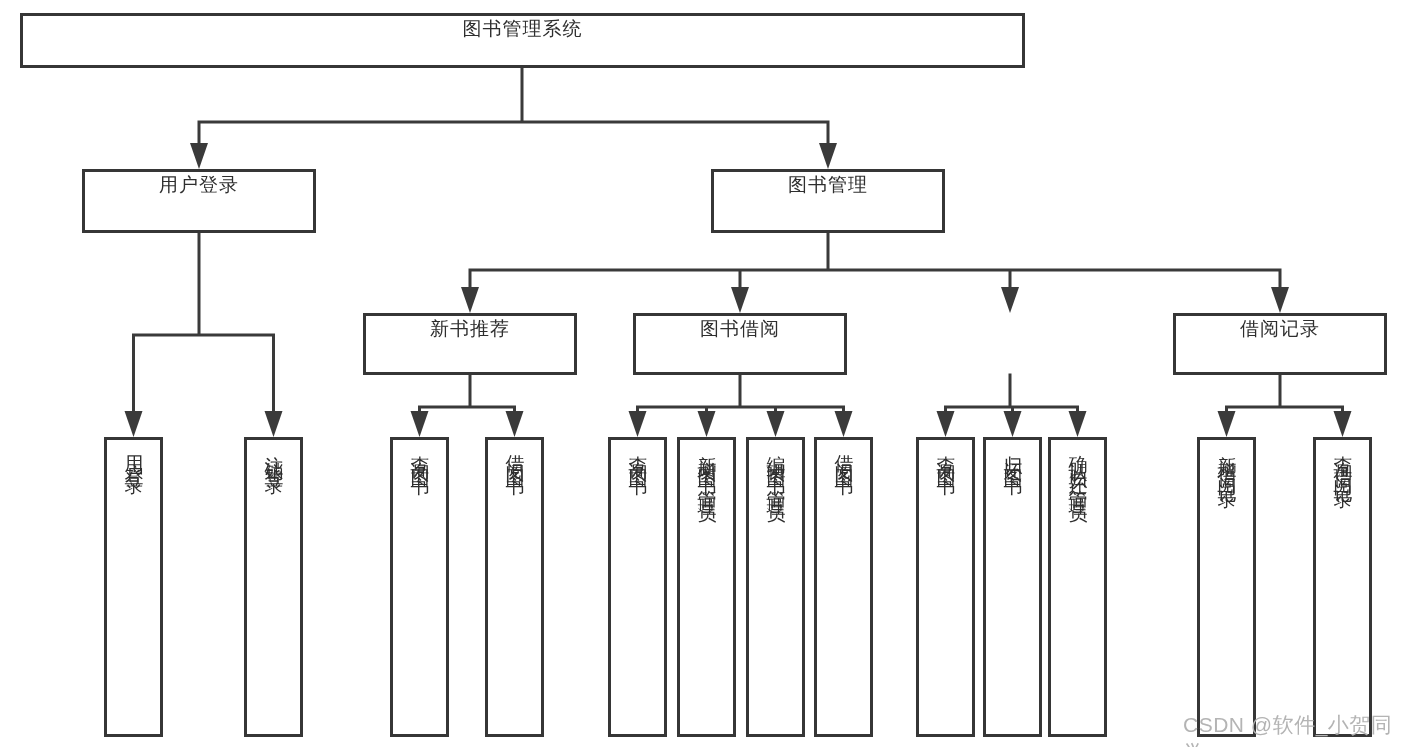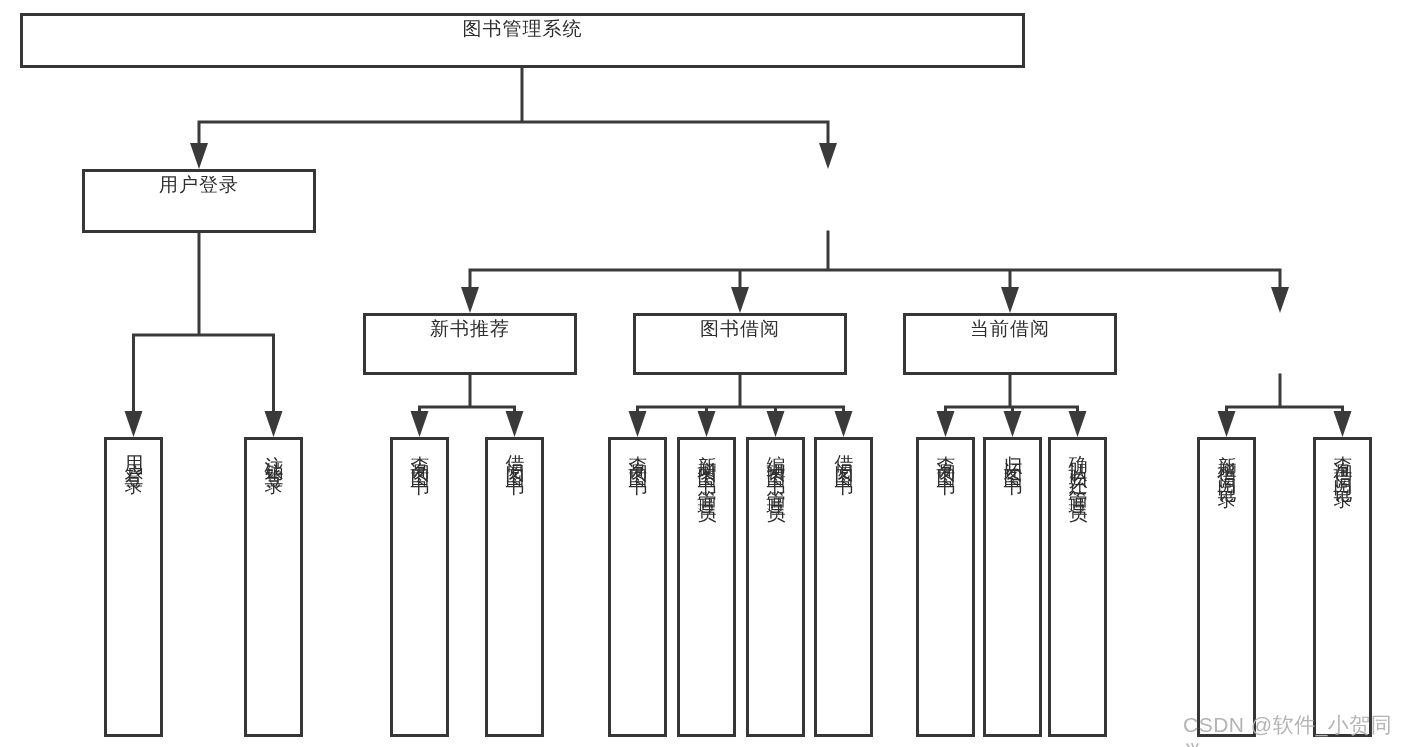--- a/index.html
+++ b/index.html
@@ -57,29 +57,32 @@
     <polygon points="1333.5,411 1351.5,411 1342.5,437"></polygon>
   </svg>
 
   <div class="box hbox" style="left:20px;top:13px;width:1005px;height:55px">
     <span>图书管理系统</span>
   </div>
 
   <div class="box hbox" style="left:82px;top:169px;width:234px;height:64px">
     <span>用户登录</span>
   </div>
+  <div class="box hbox" style="left:711px;top:169px;width:234px;height:64px">
+    <span>图书管理</span>
+  </div>
 
   <div class="box hbox" style="left:633px;top:313px;width:214px;height:62px">
     <span>图书借阅</span>
   </div>
   <div class="box hbox" style="left:363px;top:313px;width:214px;height:62px">
     <span>新书推荐</span>
   </div>
-  <div class="box hbox" style="left:903px;top:313px;width:214px;height:62px">
-    <span>当前借阅</span>
+  <div class="box hbox" style="left:1173px;top:313px;width:214px;height:62px">
+    <span>借阅记录</span>
   </div>
 
   <div class="box" style="left:104px;top:437px;width:59px;height:300px">
     <span class="vtext">用户登录</span>
   </div>
   <div class="box" style="left:244px;top:437px;width:59px;height:300px">
     <span class="vtext">注销登录</span>
   </div>
 
   <div class="box" style="left:390px;top:437px;width:59px;height:300px">

